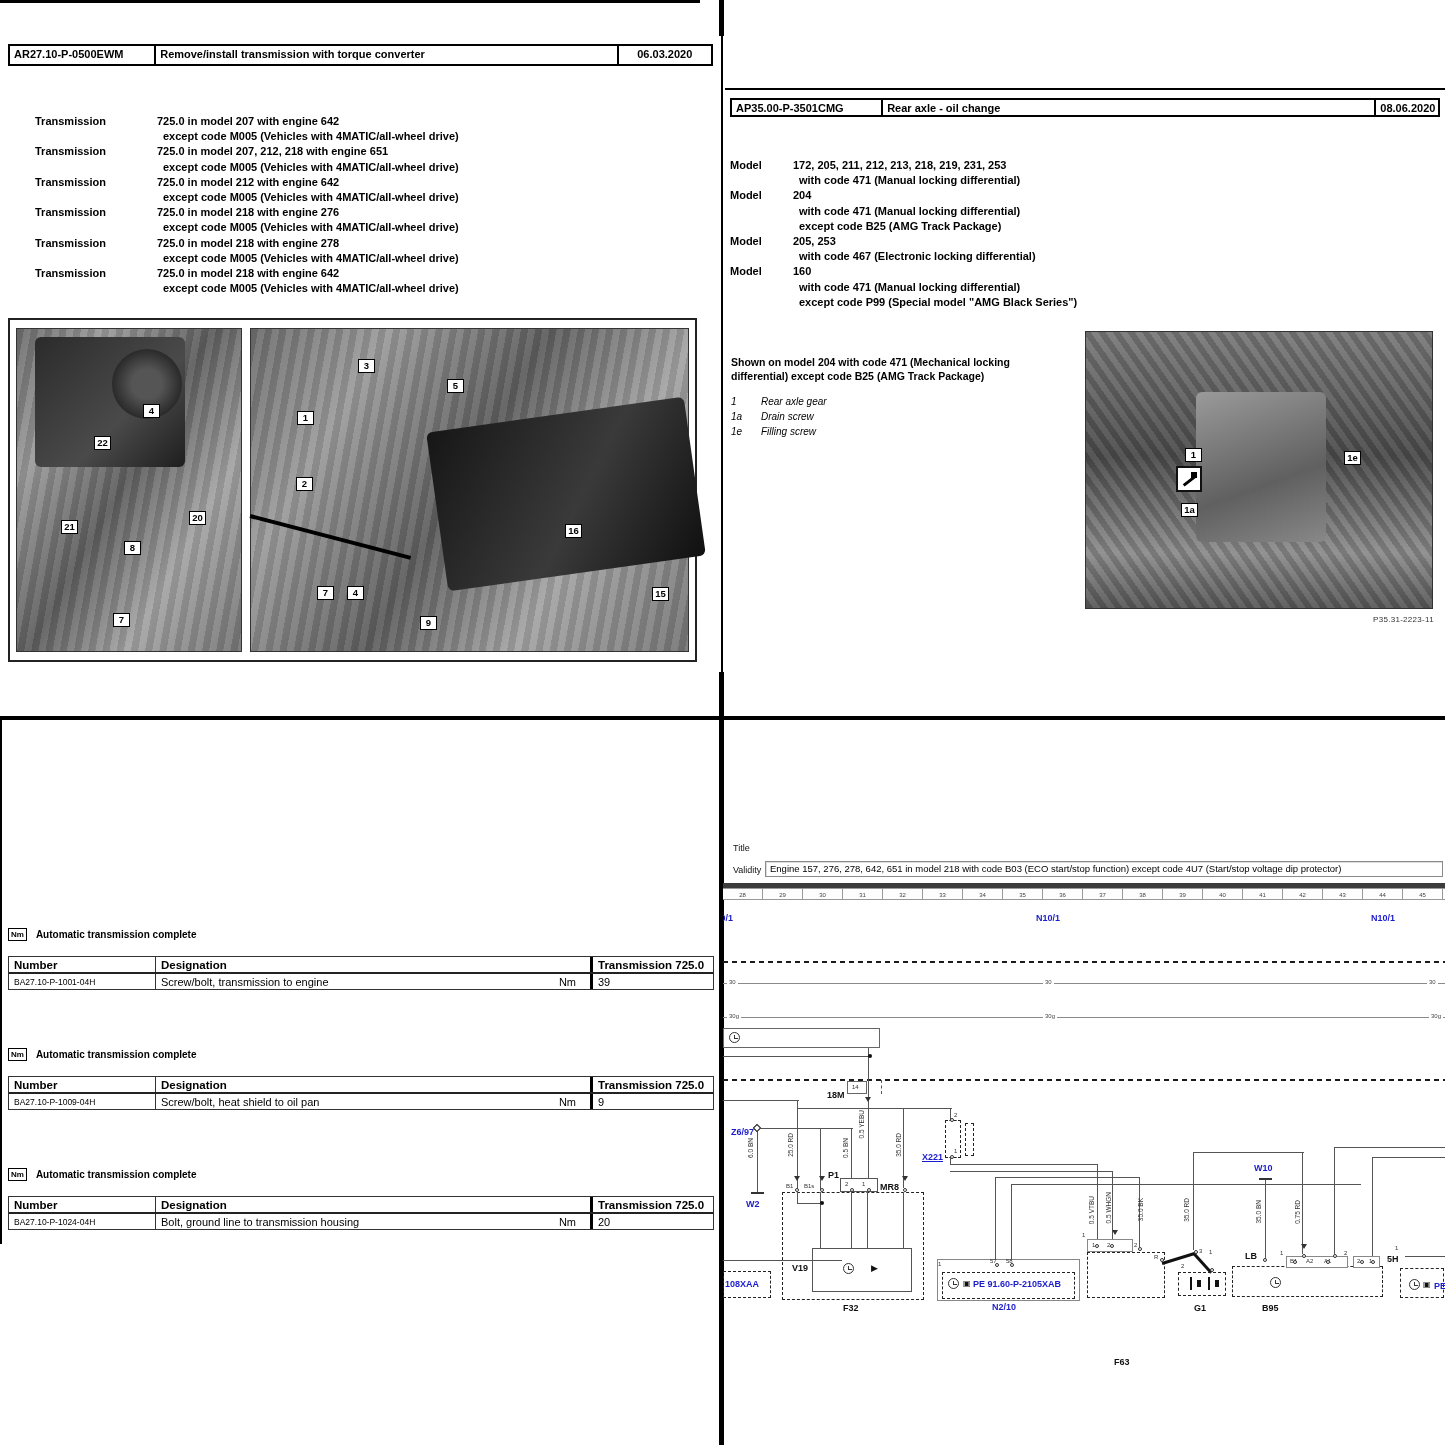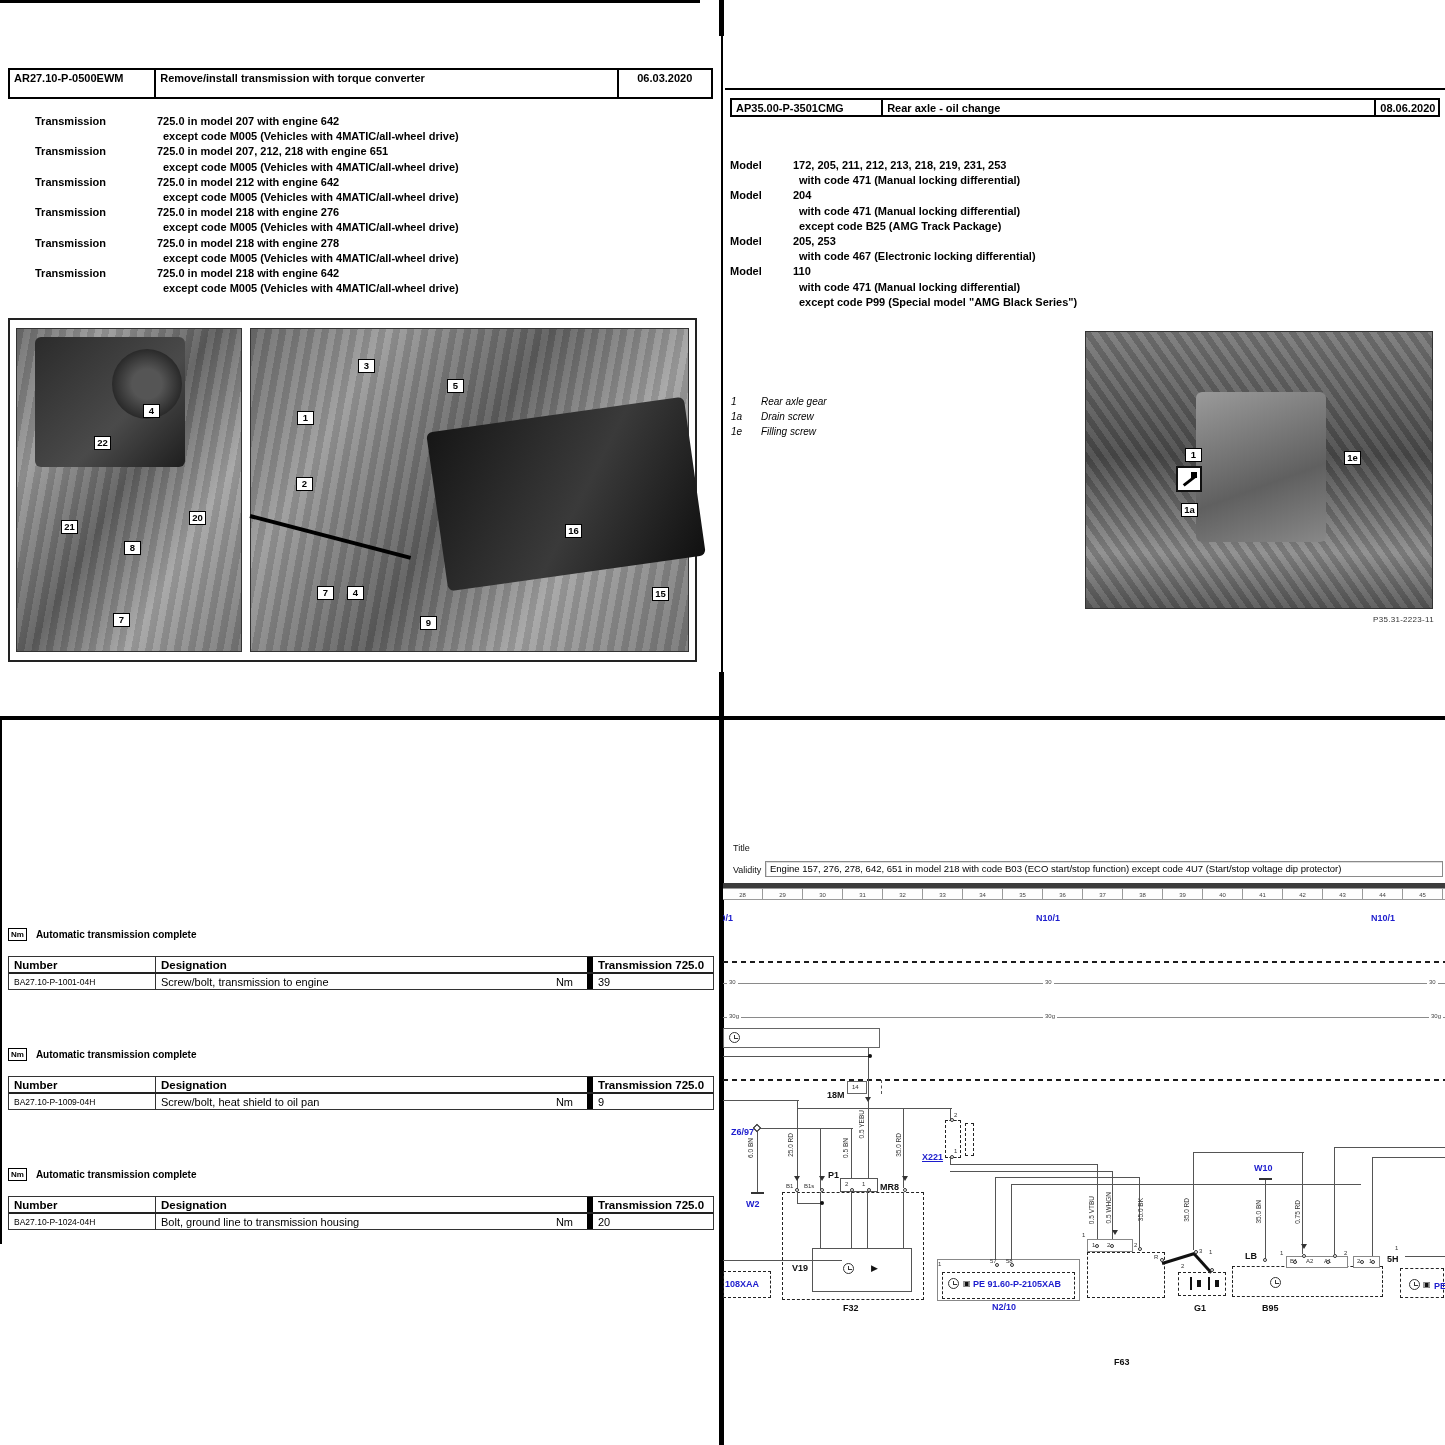--- a/index.html
+++ b/index.html
@@ -47,21 +47,21 @@
   
   .tq-block { position:absolute; left:8px; width:706px; }
   .tq-head { display:flex; align-items:center; height:16px; margin-bottom:14px; }
   .nm-badge { display:inline-block; border:1px solid #000; font-size:8px; font-weight:bold; padding:0 2px; line-height:11px; margin-right:9px; }
   .tq-title { font-size:10px; font-weight:bold; }
   .tq-table { border:1px solid #333; }
   .tq-row { display:flex; }
   .tq-row.hdr { border-bottom:2px solid #222; font-weight:bold; font-size:11.5px; }
   .tq-cell { padding:2px 14px 1px 5px; overflow:hidden; white-space:nowrap; }
   .tq-c1 { width:147px; border-right:1px solid #333; }
-  .tq-c2 { width:437px; border-right:6px solid #000000; display:flex; justify-content:space-between; }
+  .tq-c2 { width:437px; border-right:3px solid #000000; display:flex; justify-content:space-between; }
   .tq-c3 { width:119px; }
   .tq-row.bdy { font-size:11px; }
   .tq-row.bdy .tq-c1 { font-size:8.5px; padding-top:3px; }
   .bl-edge { position:absolute; background:#000; }
 
   
   #br-clip { position:absolute; left:723px; top:717px; width:722px; height:728px; overflow:hidden; }
   #br { position:absolute; left:-723px; top:-717px; width:1445px; height:1445px; }
   .fld-lbl { position:absolute; font-size:9px; color:#111; }
   .fld { position:absolute; border:1px solid #8a8a8a; background:#fff; font-size:9.5px; padding:1px 4px; white-space:nowrap; overflow:hidden; box-shadow:inset 1px 1px 0 #ddd; }
@@ -99,21 +99,21 @@
 <div id="page">
 
   <div class="divider" style="left:0;top:0;width:700px;height:3px"></div>
   <div class="divider" style="left:719px;top:0;width:5px;height:36px"></div>
   <div class="divider" style="left:721px;top:36px;width:2px;height:636px"></div>
   <div class="divider" style="left:719px;top:672px;width:5px;height:773px"></div>
   <div class="divider" style="left:0;top:716px;width:1445px;height:4px"></div>
   <div class="divider" style="left:725px;top:88px;width:720px;height:2px"></div>
   <div class="bl-edge" style="left:0;top:720px;width:2px;height:524px"></div>
 
-  <div class="doc-head" style="left:8px;top:68px;width:705px;height:31px">
+  <div class="doc-head" style="left:8px;top:44px;width:705px;height:22px">
     <div class="c" style="width:147px">AR27.10-P-0500EWM</div>
     <div class="c" style="width:465px">Remove/install transmission with torque converter</div>
     <div class="c" style="width:93px">06.03.2020</div>
   </div>
 
   <div class="list tl-list" style="left:8px;top:114px">
 
   <div class="line b">
         <span class="lbl">Transmission</span>
         <span class="val">725.0 in model 207 with engine 642</span>
@@ -226,32 +226,33 @@
       <div class="line b">
         <span class="lbl">Model</span>
         <span class="val">205, 253</span>
       </div>
       <div class="line n">
         <span class="lbl"></span>
         <span class="val">with code 467 (Electronic locking differential)</span>
       </div>
       <div class="line b">
         <span class="lbl">Model</span>
-        <span class="val">110</span>
+        <span class="val">160</span>
       </div>
       <div class="line n">
         <span class="lbl"></span>
         <span class="val">with code 471 (Manual locking differential)</span>
       </div>
       <div class="line n">
         <span class="lbl"></span>
         <span class="val">except code P99 (Special model "AMG Black Series")</span>
       </div>
     </div>
 
+  <div class="para" style="left:731px;top:355px;width:320px">Shown on model 204 with code 471 (Mechanical locking differential) except code B25 (AMG Track Package)</div>
 
   <div class="legend" style="left:731px;top:394px">
 
   <div class="line">
         <span class="lbl">1</span>
         <span>Rear axle gear</span>
       </div>
       <div class="line">
         <span class="lbl">1a</span>
         <span>Drain screw</span>

